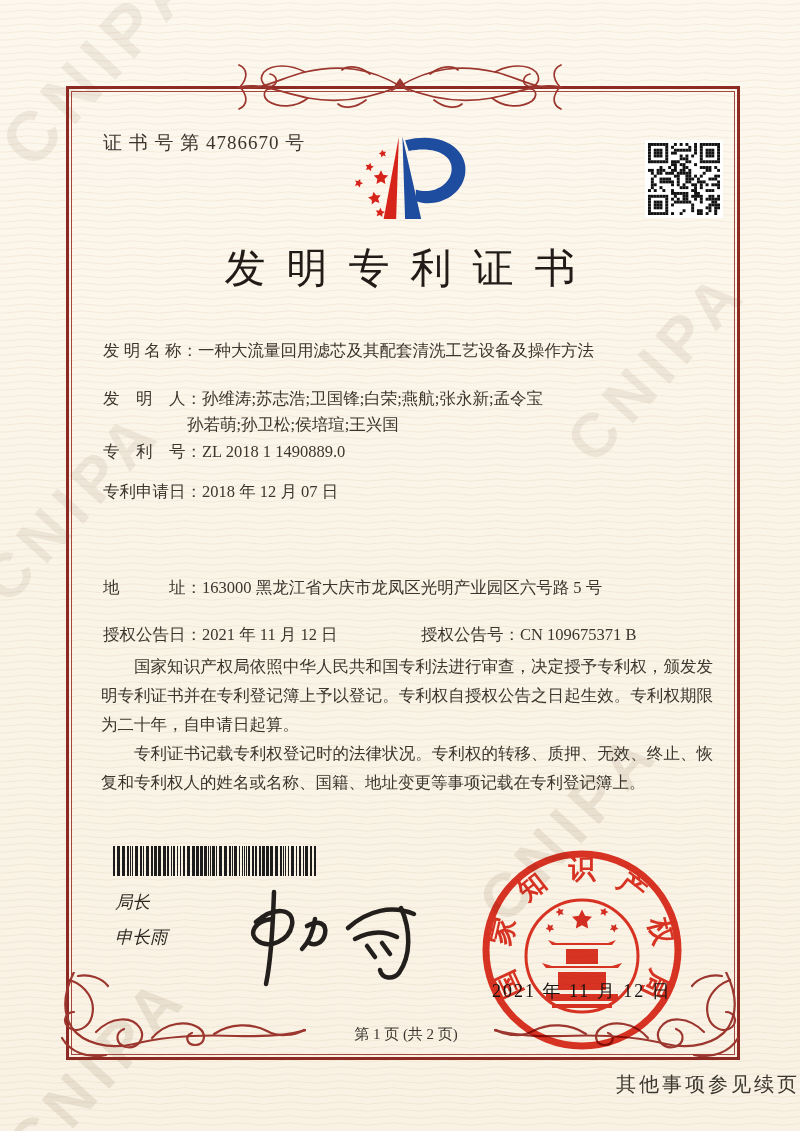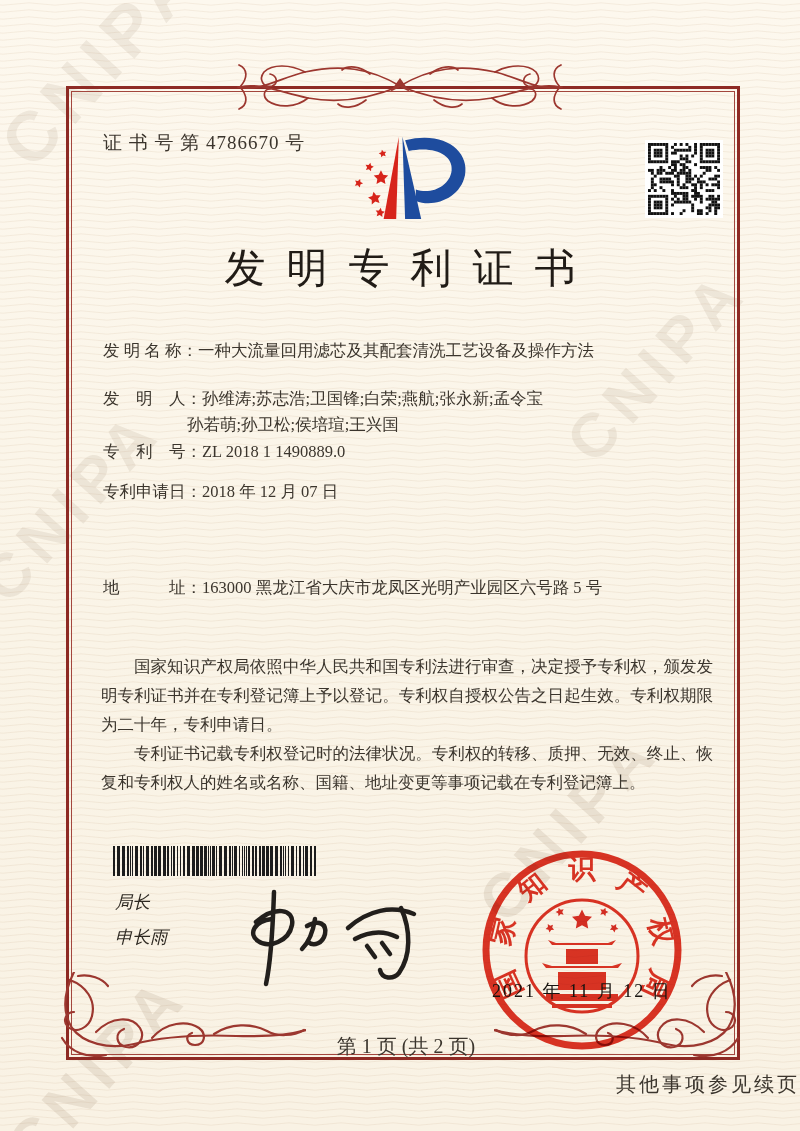--- a/index.html
+++ b/index.html
@@ -52,21 +52,21 @@
   }
   .body-text p{margin:0;text-indent:2em;}
   .barcode{position:absolute;left:113px;top:846px;width:205px;height:30px;}
   .signer{position:absolute;left:115px;top:885px;font-size:17.5px;line-height:35px;color:#2e2922;font-style:italic;}
   .signature{position:absolute;left:222px;top:886px;}
   .seal{position:absolute;left:480px;top:848px;z-index:5;mix-blend-mode:multiply;opacity:.95;}
   .seal-date{
     position:absolute;left:492px;top:979px;z-index:6;
     font-size:18px;letter-spacing:2px;color:#17130f;white-space:nowrap;
   }
-  .page-num{position:absolute;left:12px;right:0;top:1025px;text-align:center;font-size:20px;color:#3b352d;margin-top:8px;}
+  .page-num{position:absolute;left:12px;right:0;top:1025px;text-align:center;font-size:15px;color:#3b352d;}
   .note{position:absolute;left:0;right:0;top:1071px;text-align:right;font-size:20px;letter-spacing:3px;color:#3b352d;}
 </style>
 </head>
 <body>
 
 <div class="page">
 
   <svg id="bg-waves" width="800" height="1131">
       <path d="M-10 4 q13 2.4 26 0 q13 -2.4 26 0 q13 2.4 26 0 q13 -2.4 26 0 q13 2.4 26 0 q13 -2.4 26 0 q13 2.4 26 0 q13 -2.4 26 0 q13 2.4 26 0 q13 -2.4 26 0 q13 2.4 26 0 q13 -2.4 26 0 q13 2.4 26 0 q13 -2.4 26 0 q13 2.4 26 0 q13 -2.4 26 0 q13 2.4 26 0 q13 -2.4 26 0 q13 2.4 26 0 q13 -2.4 26 0 q13 2.4 26 0 q13 -2.4 26 0 q13 2.4 26 0 q13 -2.4 26 0 q13 2.4 26 0 q13 -2.4 26 0 q13 2.4 26 0 q13 -2.4 26 0 q13 2.4 26 0 q13 -2.4 26 0 q13 2.4 26 0 q13 -2.4 26 0 q13 2.4 26 0 q13 -2.4 26 0" fill="none" stroke="rgba(190,152,118,0.20)" stroke-width="0.7"></path>
       <path d="M-10 11 q13 2.4 26 0 q13 -2.4 26 0 q13 2.4 26 0 q13 -2.4 26 0 q13 2.4 26 0 q13 -2.4 26 0 q13 2.4 26 0 q13 -2.4 26 0 q13 2.4 26 0 q13 -2.4 26 0 q13 2.4 26 0 q13 -2.4 26 0 q13 2.4 26 0 q13 -2.4 26 0 q13 2.4 26 0 q13 -2.4 26 0 q13 2.4 26 0 q13 -2.4 26 0 q13 2.4 26 0 q13 -2.4 26 0 q13 2.4 26 0 q13 -2.4 26 0 q13 2.4 26 0 q13 -2.4 26 0 q13 2.4 26 0 q13 -2.4 26 0 q13 2.4 26 0 q13 -2.4 26 0 q13 2.4 26 0 q13 -2.4 26 0 q13 2.4 26 0 q13 -2.4 26 0 q13 2.4 26 0 q13 -2.4 26 0" fill="none" stroke="rgba(190,152,118,0.20)" stroke-width="0.7"></path>
@@ -607,23 +607,27 @@
 
     <div class="field-row" style="top:479px">
       <span class="f-label">专利申请日：</span><span class="f-value">2018 年 12 月 07 日</span>
     </div>
 
 
     <div class="field-row" style="top:575px">
       <span class="f-label">地　　　址：</span><span class="f-value">163000 黑龙江省大庆市龙凤区光明产业园区六号路 5 号</span>
     </div>
 
+    <div class="field-row" style="top:622px">
+      <span class="f-label">授权公告日：</span><span class="f-value">2021 年 11 月 12 日</span>
+      <span class="grant-no-group"><span class="f-label">授权公告号：</span><span class="f-value">CN 109675371 B</span></span>
+    </div>
 
     <div class="body-text">
-      <p>国家知识产权局依照中华人民共和国专利法进行审查，决定授予专利权，颁发发明专利证书并在专利登记簿上予以登记。专利权自授权公告之日起生效。专利权期限为二十年，专利申请日。</p>
+      <p>国家知识产权局依照中华人民共和国专利法进行审查，决定授予专利权，颁发发明专利证书并在专利登记簿上予以登记。专利权自授权公告之日起生效。专利权期限为二十年，自申请日起算。</p>
       <p>专利证书记载专利权登记时的法律状况。专利权的转移、质押、无效、终止、恢复和专利权人的姓名或名称、国籍、地址变更等事项记载在专利登记簿上。</p>
     </div>
 
     <svg class="barcode" id="barcode-svg" width="205" height="30">
         <rect x="0" y="0" width="2" height="30" fill="#1c1c1c"></rect>
         <rect x="4" y="0" width="3" height="30" fill="#1c1c1c"></rect>
         <rect x="9" y="0" width="3" height="30" fill="#1c1c1c"></rect>
         <rect x="14" y="0" width="2" height="30" fill="#1c1c1c"></rect>
         <rect x="17" y="0" width="1" height="30" fill="#1c1c1c"></rect>
         <rect x="19" y="0" width="1" height="30" fill="#1c1c1c"></rect>

